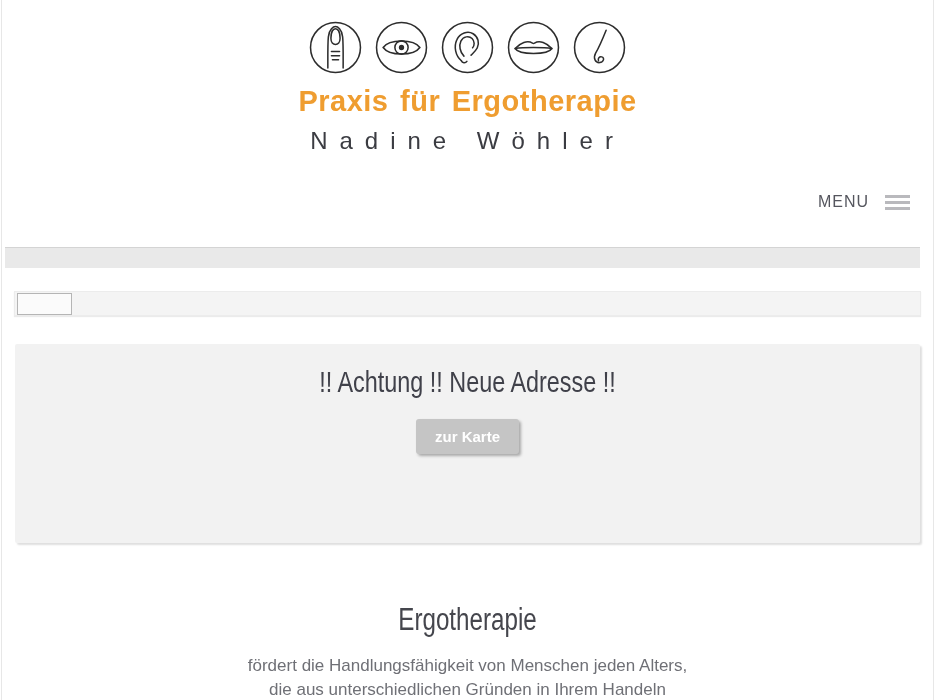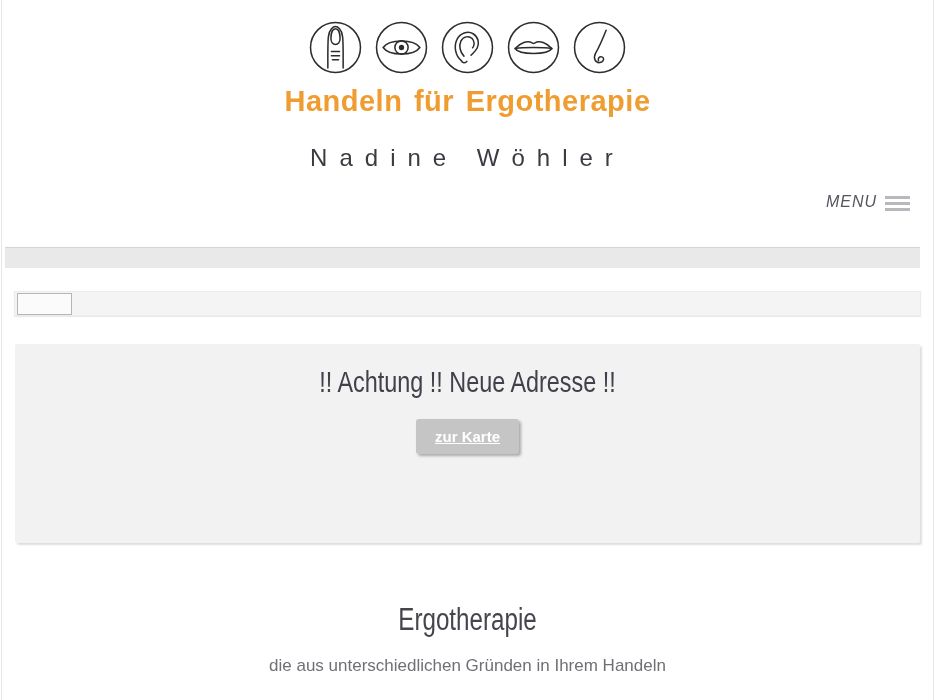--- a/index.html
+++ b/index.html
@@ -22,32 +22,31 @@
   .logo-circle svg { display:block; }
   .logo-title {
     margin-top:11px;
     font-size:29px;
     font-weight:bold;
     letter-spacing:0.5px;
     word-spacing:3px;
     color:#ef9d30;
   }
   .logo-subtitle {
-    margin-top:26px;
+    margin-top:9px;
     font-size:24px;
     font-weight:400;
     letter-spacing:12px;
     color:#3b3c42;
   }
 
   .menu-wrap {
     position:absolute; top:193px; right:25px;
-    display:flex; align-items:flex-end; gap:8px;
+    display:flex; align-items:flex-start; gap:16px;
     cursor:pointer;
-    font-style:italic;
   }
   .menu-label { font-size:16px; letter-spacing:1px; color:#55565e; }
   .hamburger { width:25px; display:flex; flex-direction:column; gap:3px; padding-top:2px; }
   .hamburger span { display:block; height:3px; background:#b9b9bd; }
 
   
   .band {
     position:absolute; top:247px; left:5px; right:15px; height:21px;
     background:#e9e9e9; border-top:1px solid #d4d4d4;
   }
@@ -86,21 +85,20 @@
     padding:9px 19px;
     background:#c5c5c5;
     color:#ffffff;
     font-weight:bold;
     font-size:15px;
     border:none;
     border-radius:3px;
     box-shadow:2px 2px 3px rgba(0,0,0,0.3);
     cursor:pointer;
     font-family:"Liberation Sans", sans-serif;
-    text-decoration:underline;
   }
 
   
   .intro { position:absolute; top:602px; left:0; right:0; text-align:center; }
   .intro-heading {
     font-size:31px;
     font-weight:500;
     color:#45464d;
     transform:scaleX(0.78);
     white-space:nowrap;
@@ -149,21 +147,21 @@
           <path d="M8,27 C16,25.7 36,25.7 44,27"></path>
         </svg>
       </div>
       <div class="logo-circle">
         <svg width="53" height="53" viewBox="0 0 52 52" fill="none" stroke="#2d2d2d" stroke-width="1.5" stroke-linecap="round">
           <circle cx="26" cy="26" r="24.5"></circle>
           <path d="M32.5,9 C29.5,16.5 24.8,27 22.2,31.5 C19.5,36.5 22,41.2 26.2,40.8 C30.2,40.4 31.3,36 28.2,35.2 C25.8,34.6 24.2,36.6 25,38.8"></path>
         </svg>
       </div>
     </div>
-    <div class="logo-title">Handeln für Ergotherapie</div>
+    <div class="logo-title">Praxis für Ergotherapie</div>
     <div class="logo-subtitle">Nadine Wöhler</div>
   </div>
 </div>
 
 <div class="menu-wrap">
   <span class="menu-label">MENU</span>
   <span class="hamburger">
     <span></span>
       <span></span>
       <span></span>
@@ -177,15 +175,16 @@
 </div>
 
 <div class="notice">
   <div class="notice-heading">!! Achtung !! Neue Adresse !!</div>
   <button class="notice-btn">zur Karte</button>
 </div>
 
 <div class="intro">
   <div class="intro-heading">Ergotherapie</div>
   <div class="intro-text">
+    <div>fördert die Handlungsfähigkeit von Menschen jeden Alters,</div>
     <div>die aus unterschiedlichen Gründen in Ihrem Handeln</div>
   </div>
 </div>
 
 </body></html>

